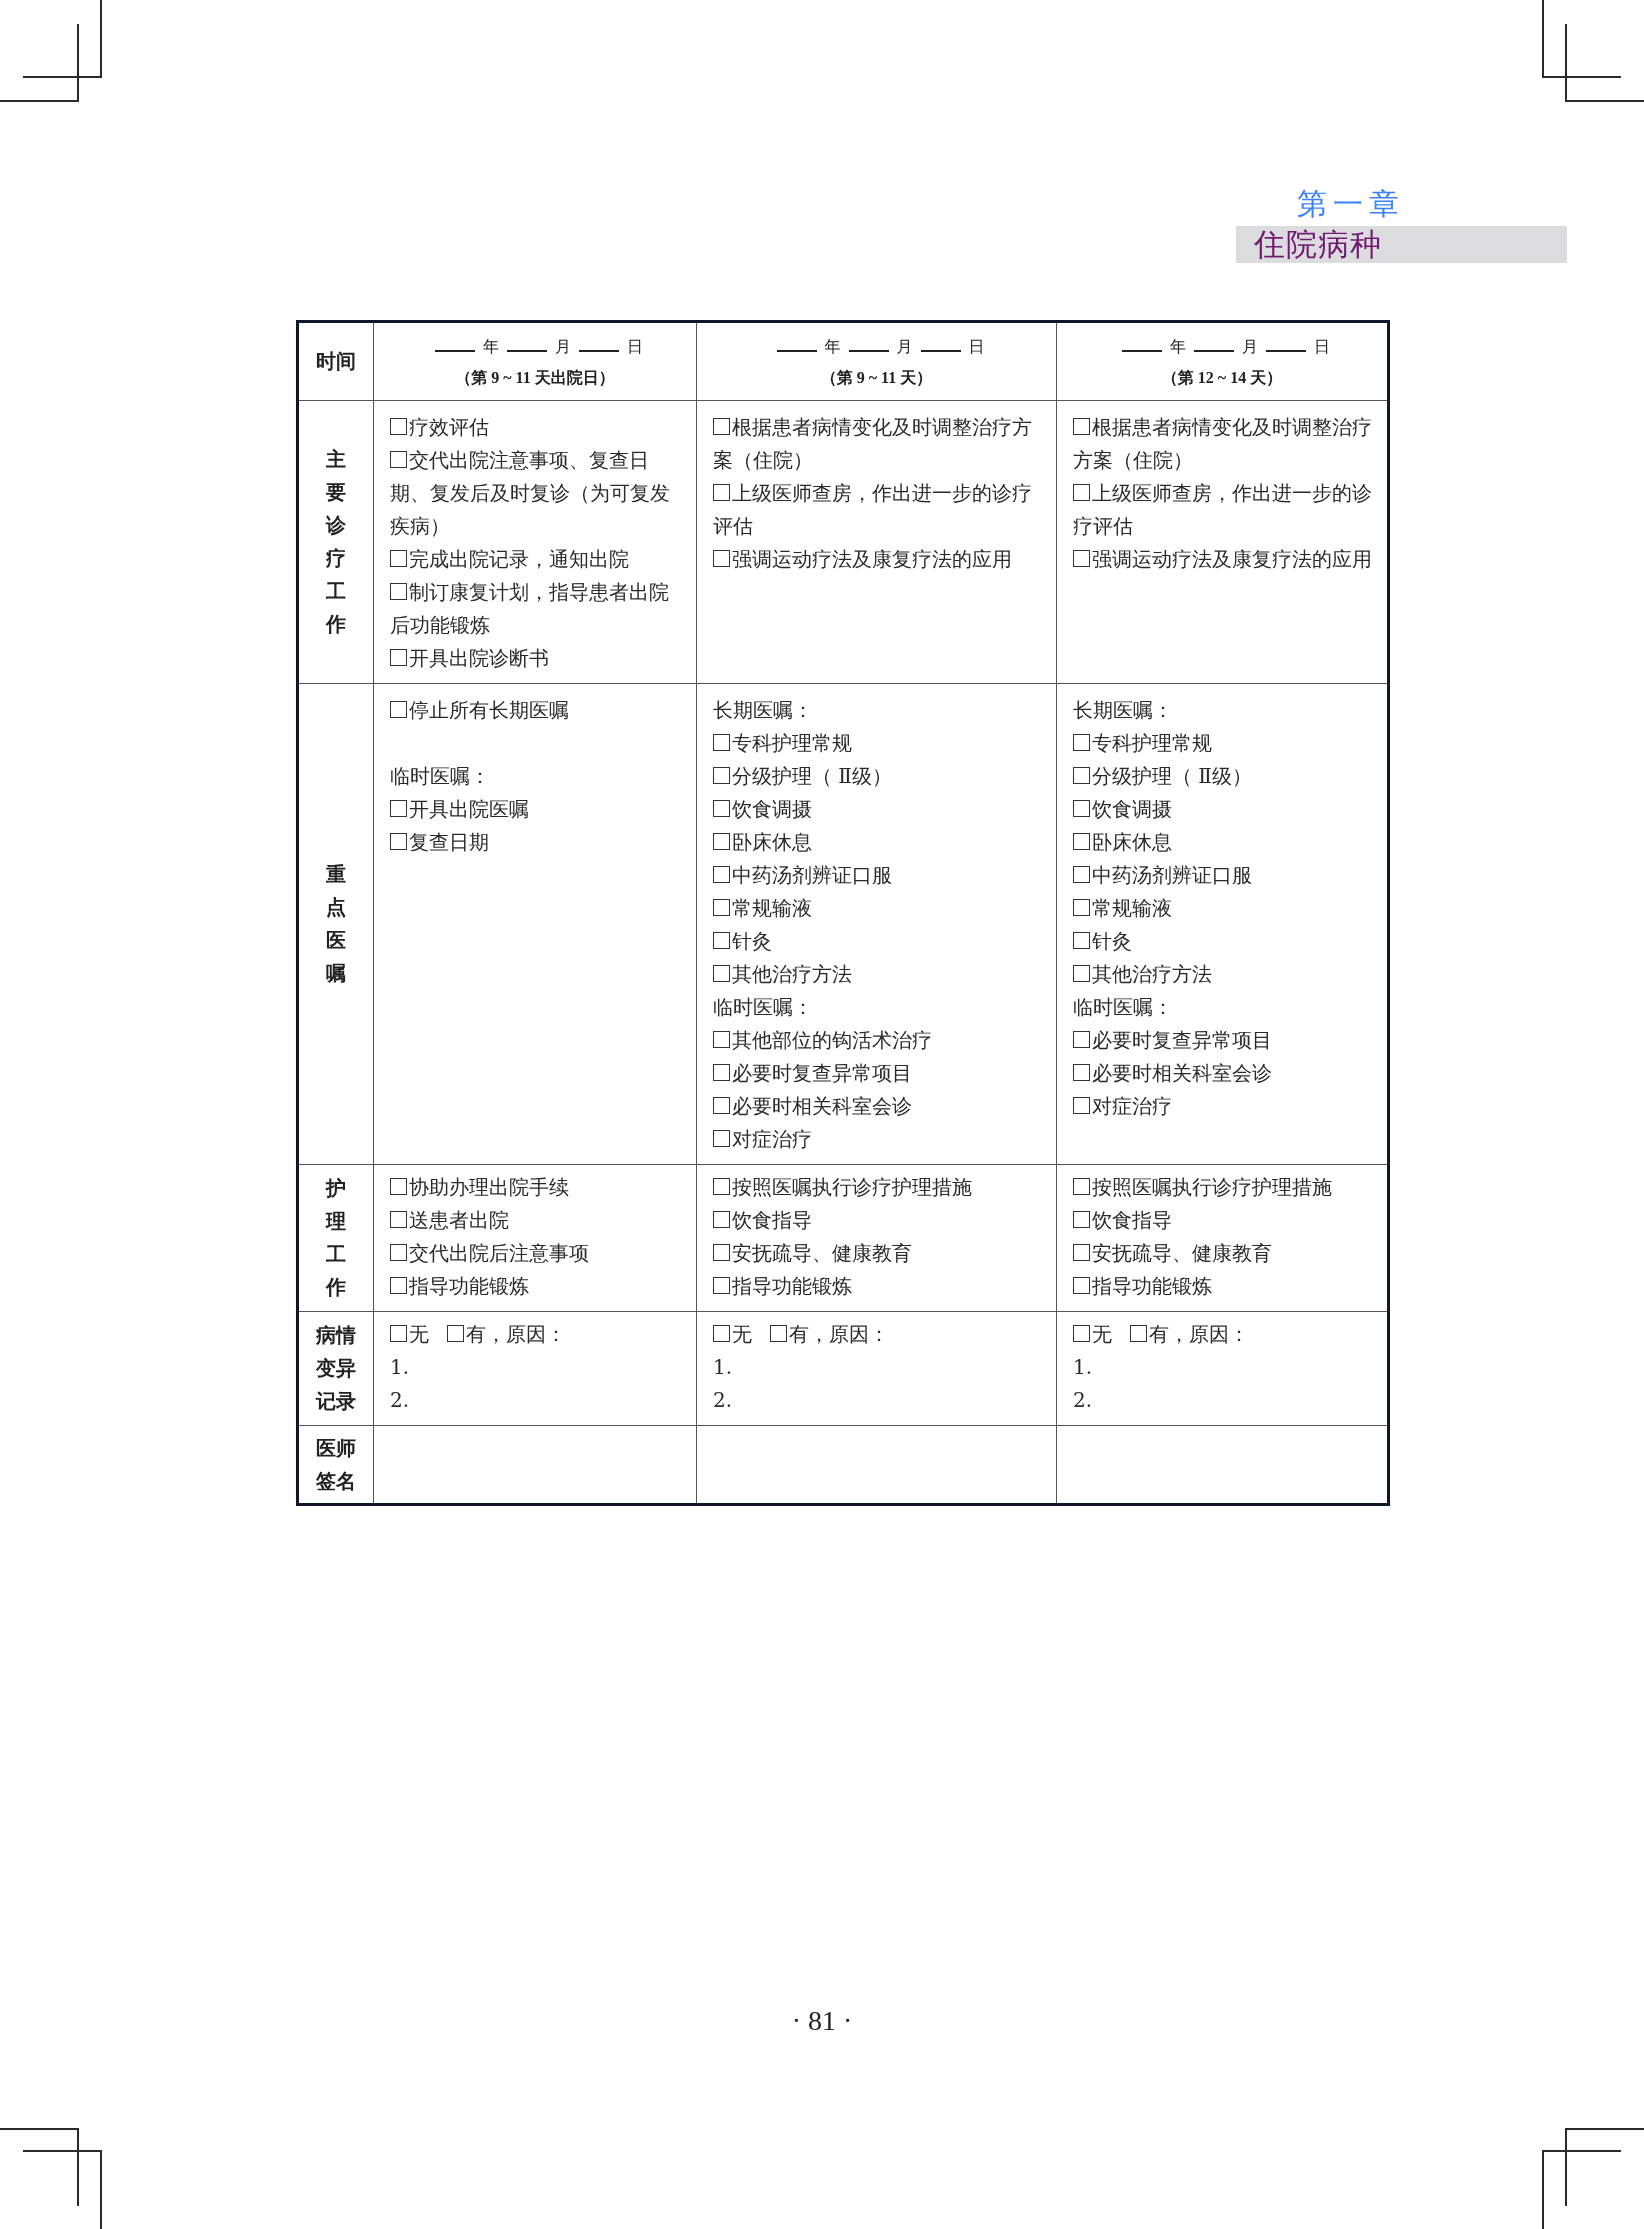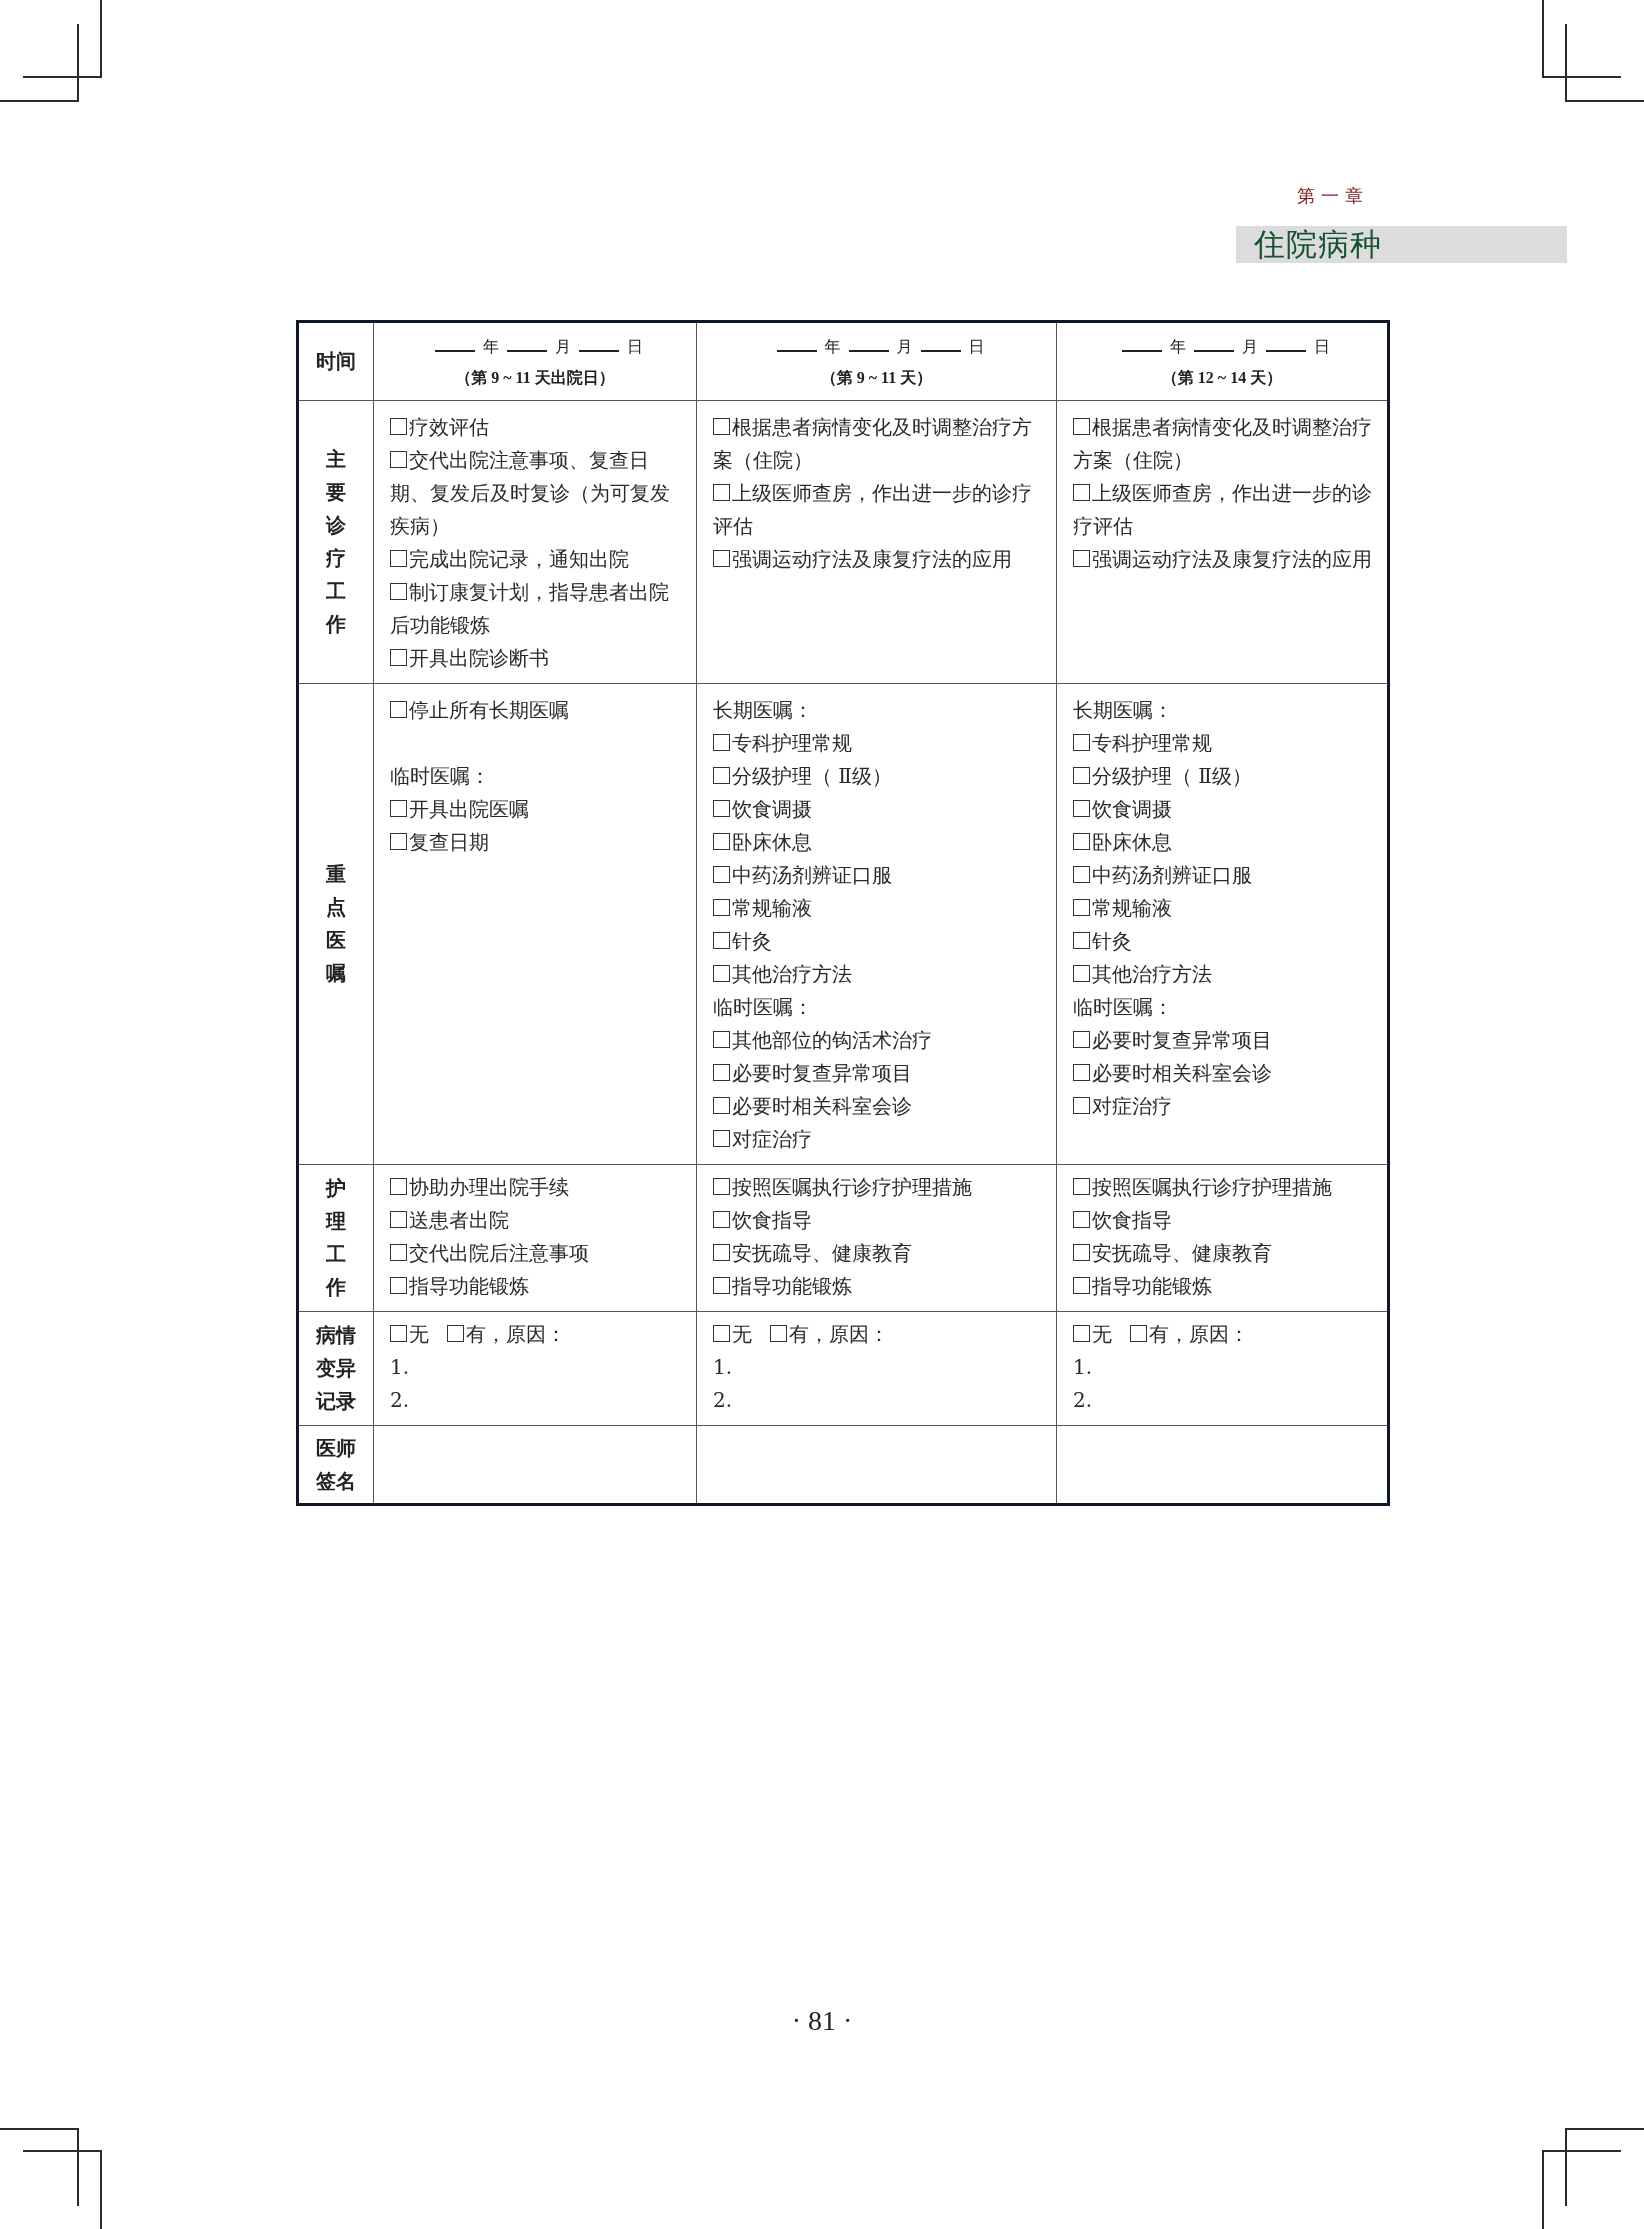--- a/index.html
+++ b/index.html
@@ -4,30 +4,30 @@
 <style>
   html, body { margin: 0; padding: 0; background: #ffffff; }
   body {
     width: 1644px; height: 2230px; position: relative; overflow: hidden;
     font-family: "DejaVu Serif", "Liberation Serif", serif;
     color: #222222;
   }
   .crop { position: absolute; background: #2a2a2a; }
   .chapter {
     position: absolute; left: 1297px; top: 184px;
-    font-size: 18px; letter-spacing: 6px; color: #7f1d1d;
+    font-size: 30px; letter-spacing: 6px; color: #3b82f6;
     font-family: "DejaVu Serif", serif;
   }
   .section-bar {
     position: absolute; left: 1236px; top: 226px; width: 331px; height: 37px;
     background: #dcdcde;
   }
   .section-title {
     position: absolute; left: 18px; top: 0px; line-height: 37px;
-    font-size: 31px; color: #14532d;
+    font-size: 31px; color: #701a75;
     font-family: "DejaVu Sans", "Liberation Sans", sans-serif;
     letter-spacing: 1px;
   }
   table.pathway {
     position: absolute; left: 296px; top: 320px;
     width: 1091px;
     border-collapse: collapse;
     border: 3px solid #0f172a;
     table-layout: fixed;
   }

